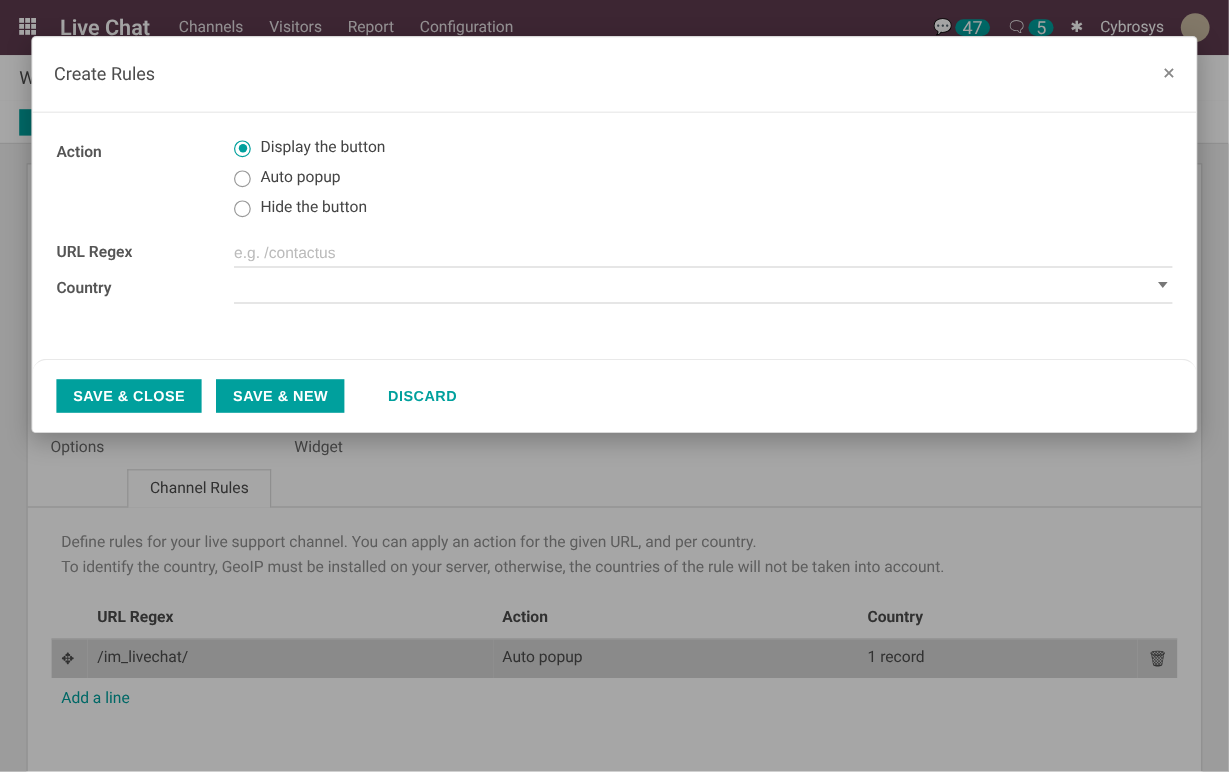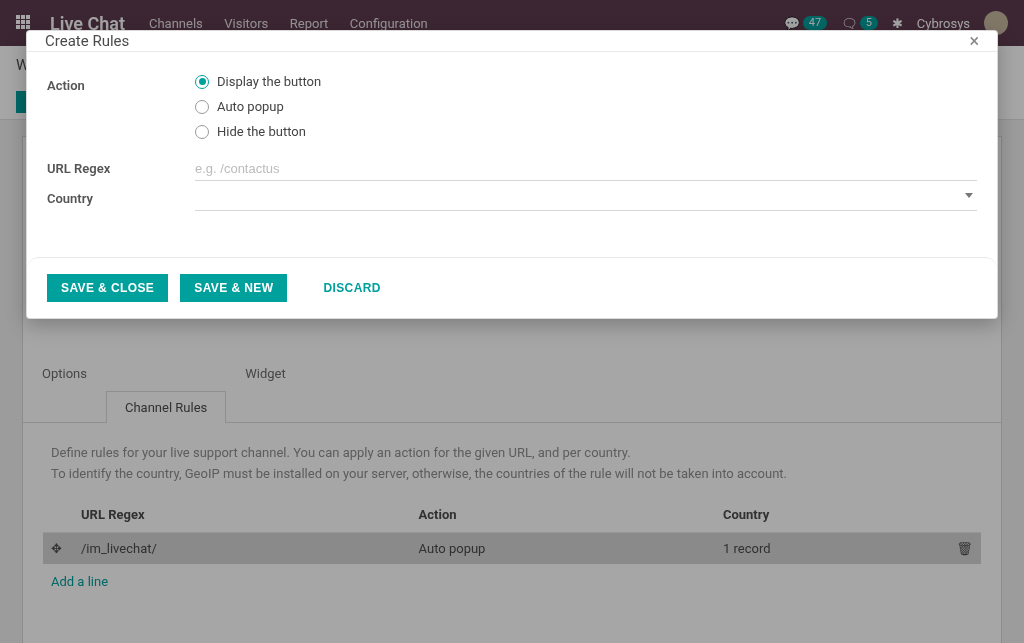--- a/index.html
+++ b/index.html
@@ -18,21 +18,21 @@
     .bg-window { position:absolute; inset:0; pointer-events:none; }
     .bg-titlebar {
       height: 46px; background:#5e3b4f; display:flex; align-items:center;
       color:#fff; padding:0 16px; font-size:14px;
     }
     .bg-apps-icon { width:16px; height:16px; display:grid; grid-template-columns:repeat(3,4px); grid-template-rows:repeat(3,4px); gap:1px; margin-right:18px;}
     .bg-apps-icon span{background:#fff;}
     .bg-appname{ font-weight:600; font-size:18px; margin-right:24px;}
     .bg-nav a{ color:rgba(255,255,255,0.85); margin-right:18px; font-size:13px;}
     .bg-right{ margin-left:auto; display:flex; align-items:center; gap:14px;}
-    .bg-badge{ background:#00a09d; color:#fff; border-radius:8px; padding:0 6px; font-size:11px; line-height:14px;}
+    .bg-badge{ background:#00a09d; color:#fff; border-radius:8px; padding:0 6px; font-size:15px; line-height:14px;}
     .bg-notif{ display:flex; align-items:center; gap:2px;}
     .bg-avatar{width:24px;height:24px;border-radius:50%;background:#c8b8a0;}
     .bg-bc{ height:38px; background:#fff; display:flex; align-items:center; padding:0 16px; font-size:15px; color:#4c4c4c;}
     .bg-toolbar{ height:36px; background:#fff; display:flex; align-items:center; padding:0 16px; border-bottom:1px solid #e0e0e0;}
     .bg-edit{ background:#00a09d; color:#fff; padding:4px 10px; font-size:12px; font-weight:600; letter-spacing:0.5px;}
     .bg-content{ padding:16px; }
     .bg-sheet{ background:#fff; border:1px solid #d8d8d8; margin:0 auto; max-width:980px;}
     .bg-tabs{ display:flex; border-bottom:1px solid #dcdcdc; margin-top:220px;}
     .bg-tab{ padding:8px 18px; color:#6d6d6d; border:1px solid transparent; border-bottom:none; margin-bottom:-1px;}
     .bg-tab.active{ border-color:#dcdcdc; background:#fff; color:#4c4c4c;margin-top:34px;}
@@ -46,21 +46,21 @@
     .bg-trash{ color:#888; text-align:right; width:30px;}
     
     .modal-wrap{
       position:absolute; top:30px; left:50%; transform:translateX(-50%);
       width:972px; background:#fff; border:1px solid rgba(0,0,0,0.15);
       border-radius:4px; box-shadow:0 6px 20px rgba(0,0,0,0.25);
       z-index:100;
     }
     .modal-header{
       display:flex; align-items:center; justify-content:space-between;
-      padding:1px 18px; border-bottom:1px solid #e9e9e9;
+      padding:22px 18px; border-bottom:1px solid #e9e9e9;
     }
     .modal-title{ font-size:15px; color:#4c4c4c;}
     .modal-close{ font-size:18px; color:#888; cursor:pointer; line-height:1;}
     .modal-body{ padding:22px 20px 40px; font-size:13px; color:#555;}
     .form-row{ display:flex; margin-bottom:6px;}
     .form-label{ width:148px; padding-top:4px; font-weight:600; color:#555;}
     .form-field{ flex:1;}
     .radio-opt{ display:flex; align-items:center; margin-bottom:10px; color:#444;}
     .radio{ width:14px; height:14px; border:1px solid #999; border-radius:50%; margin-right:8px; display:flex; align-items:center; justify-content:center;}
     .radio.checked{ border-color:#00a09d;}

